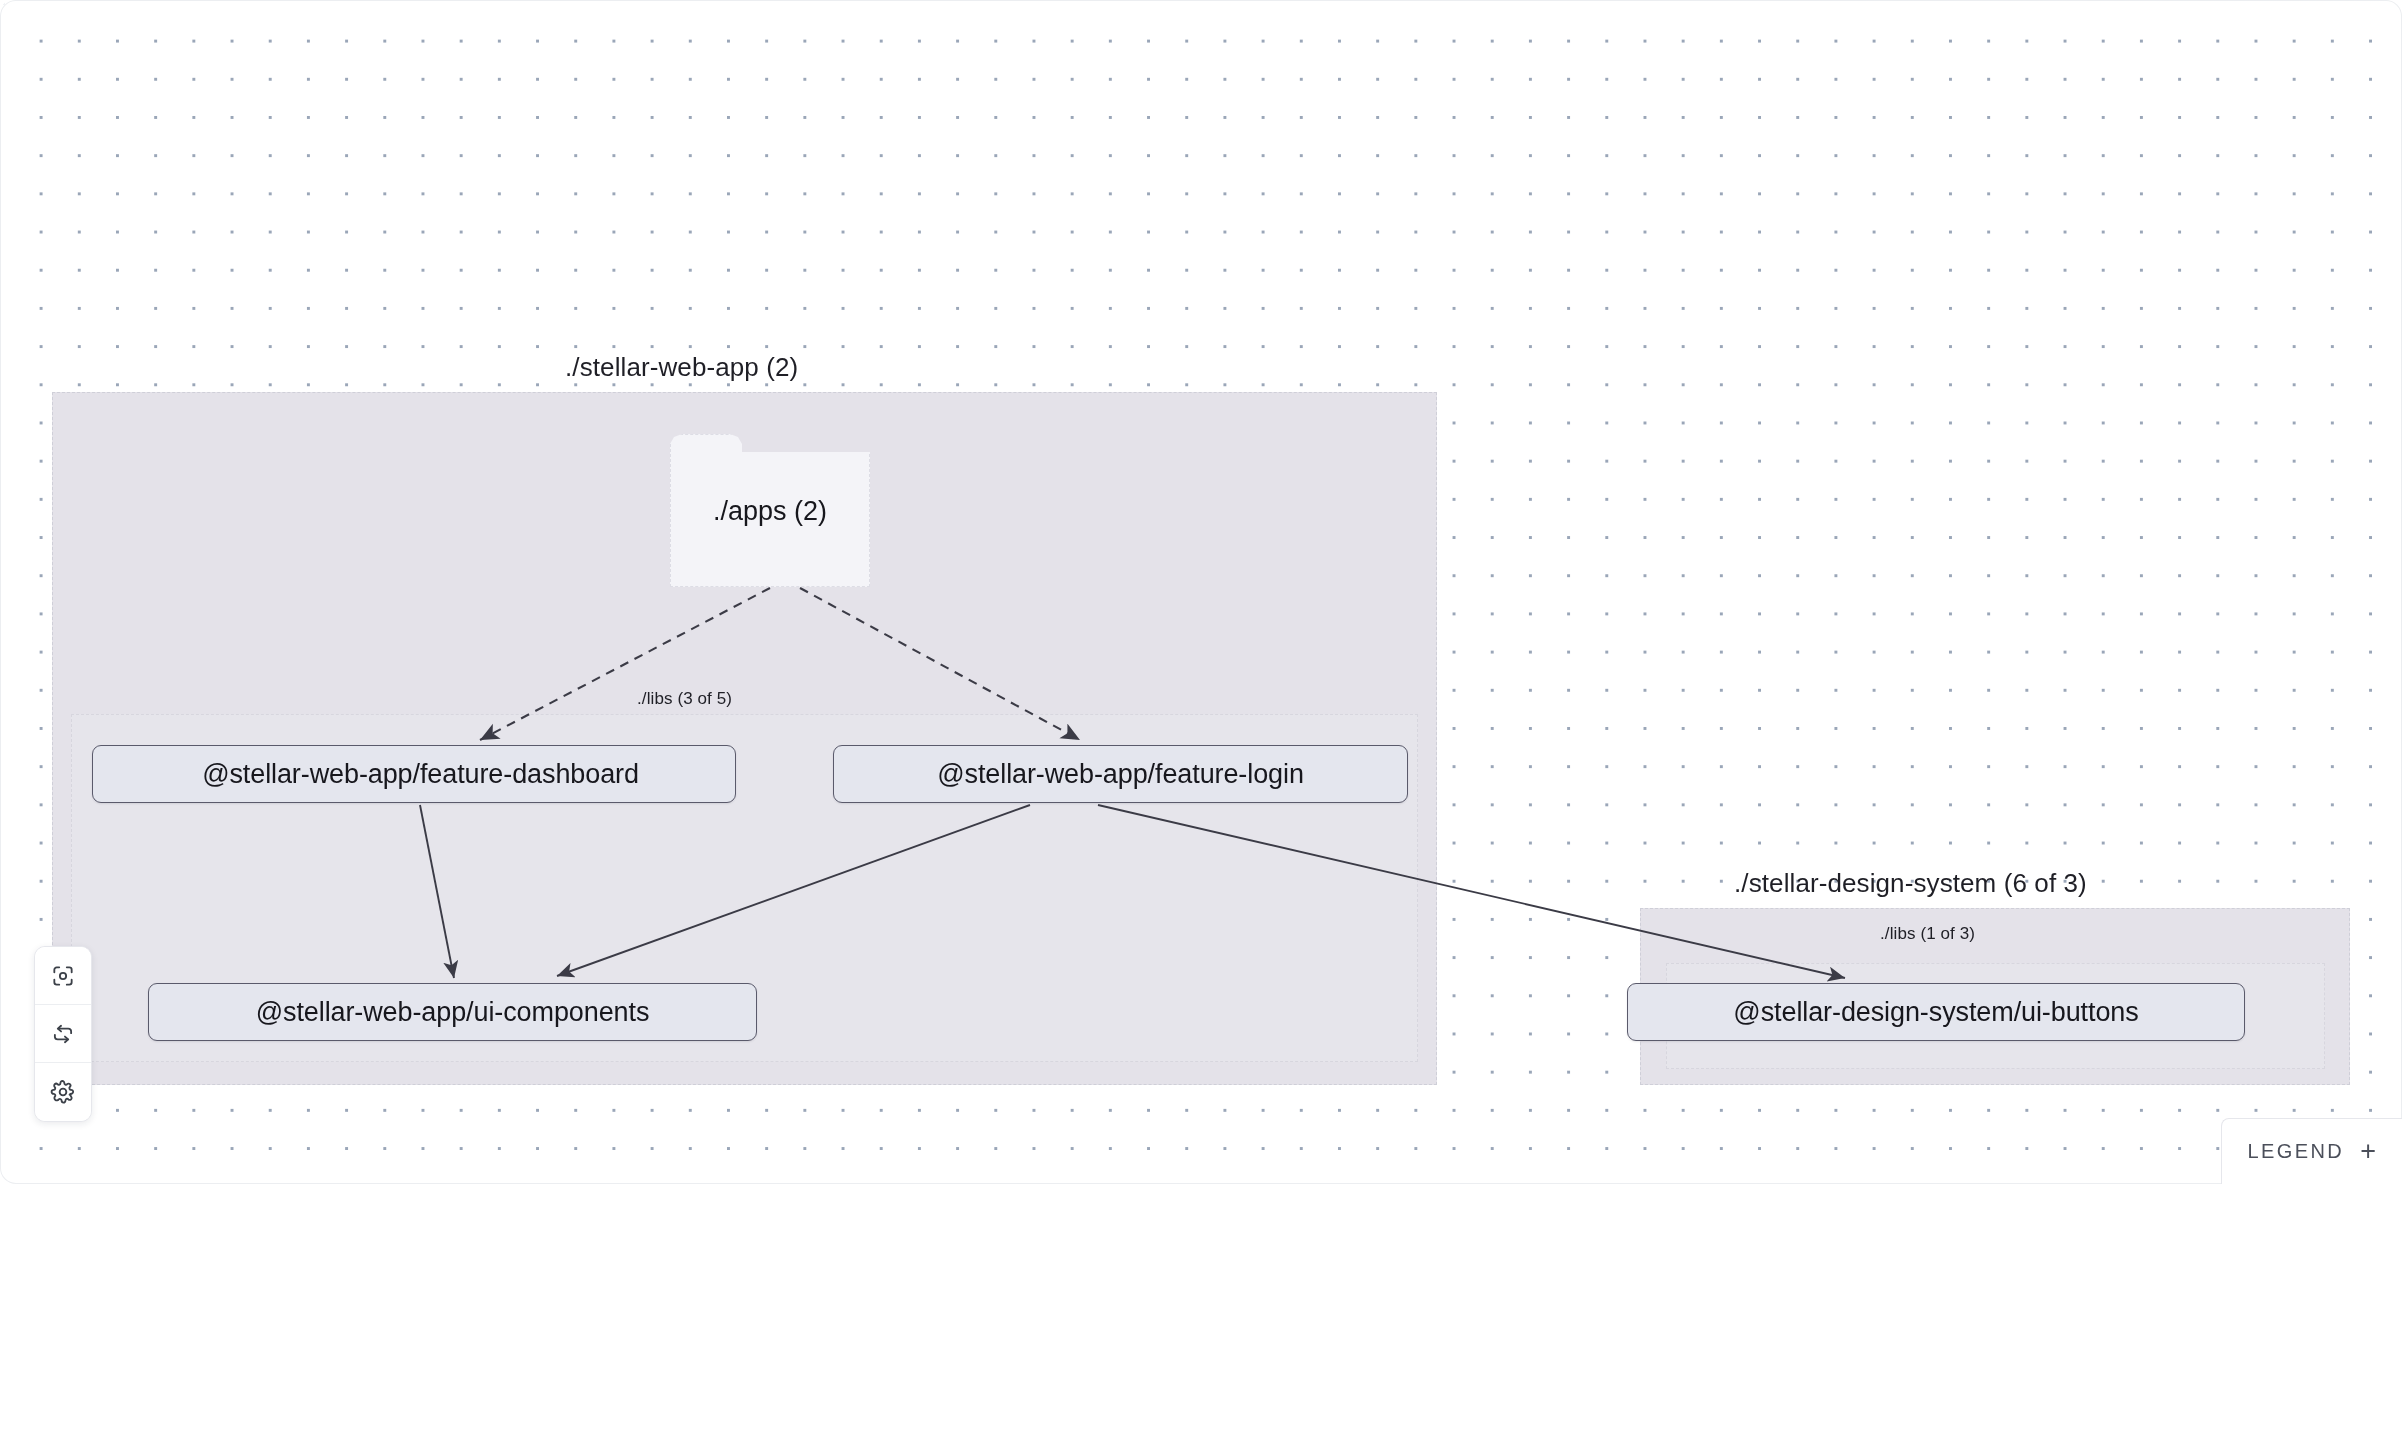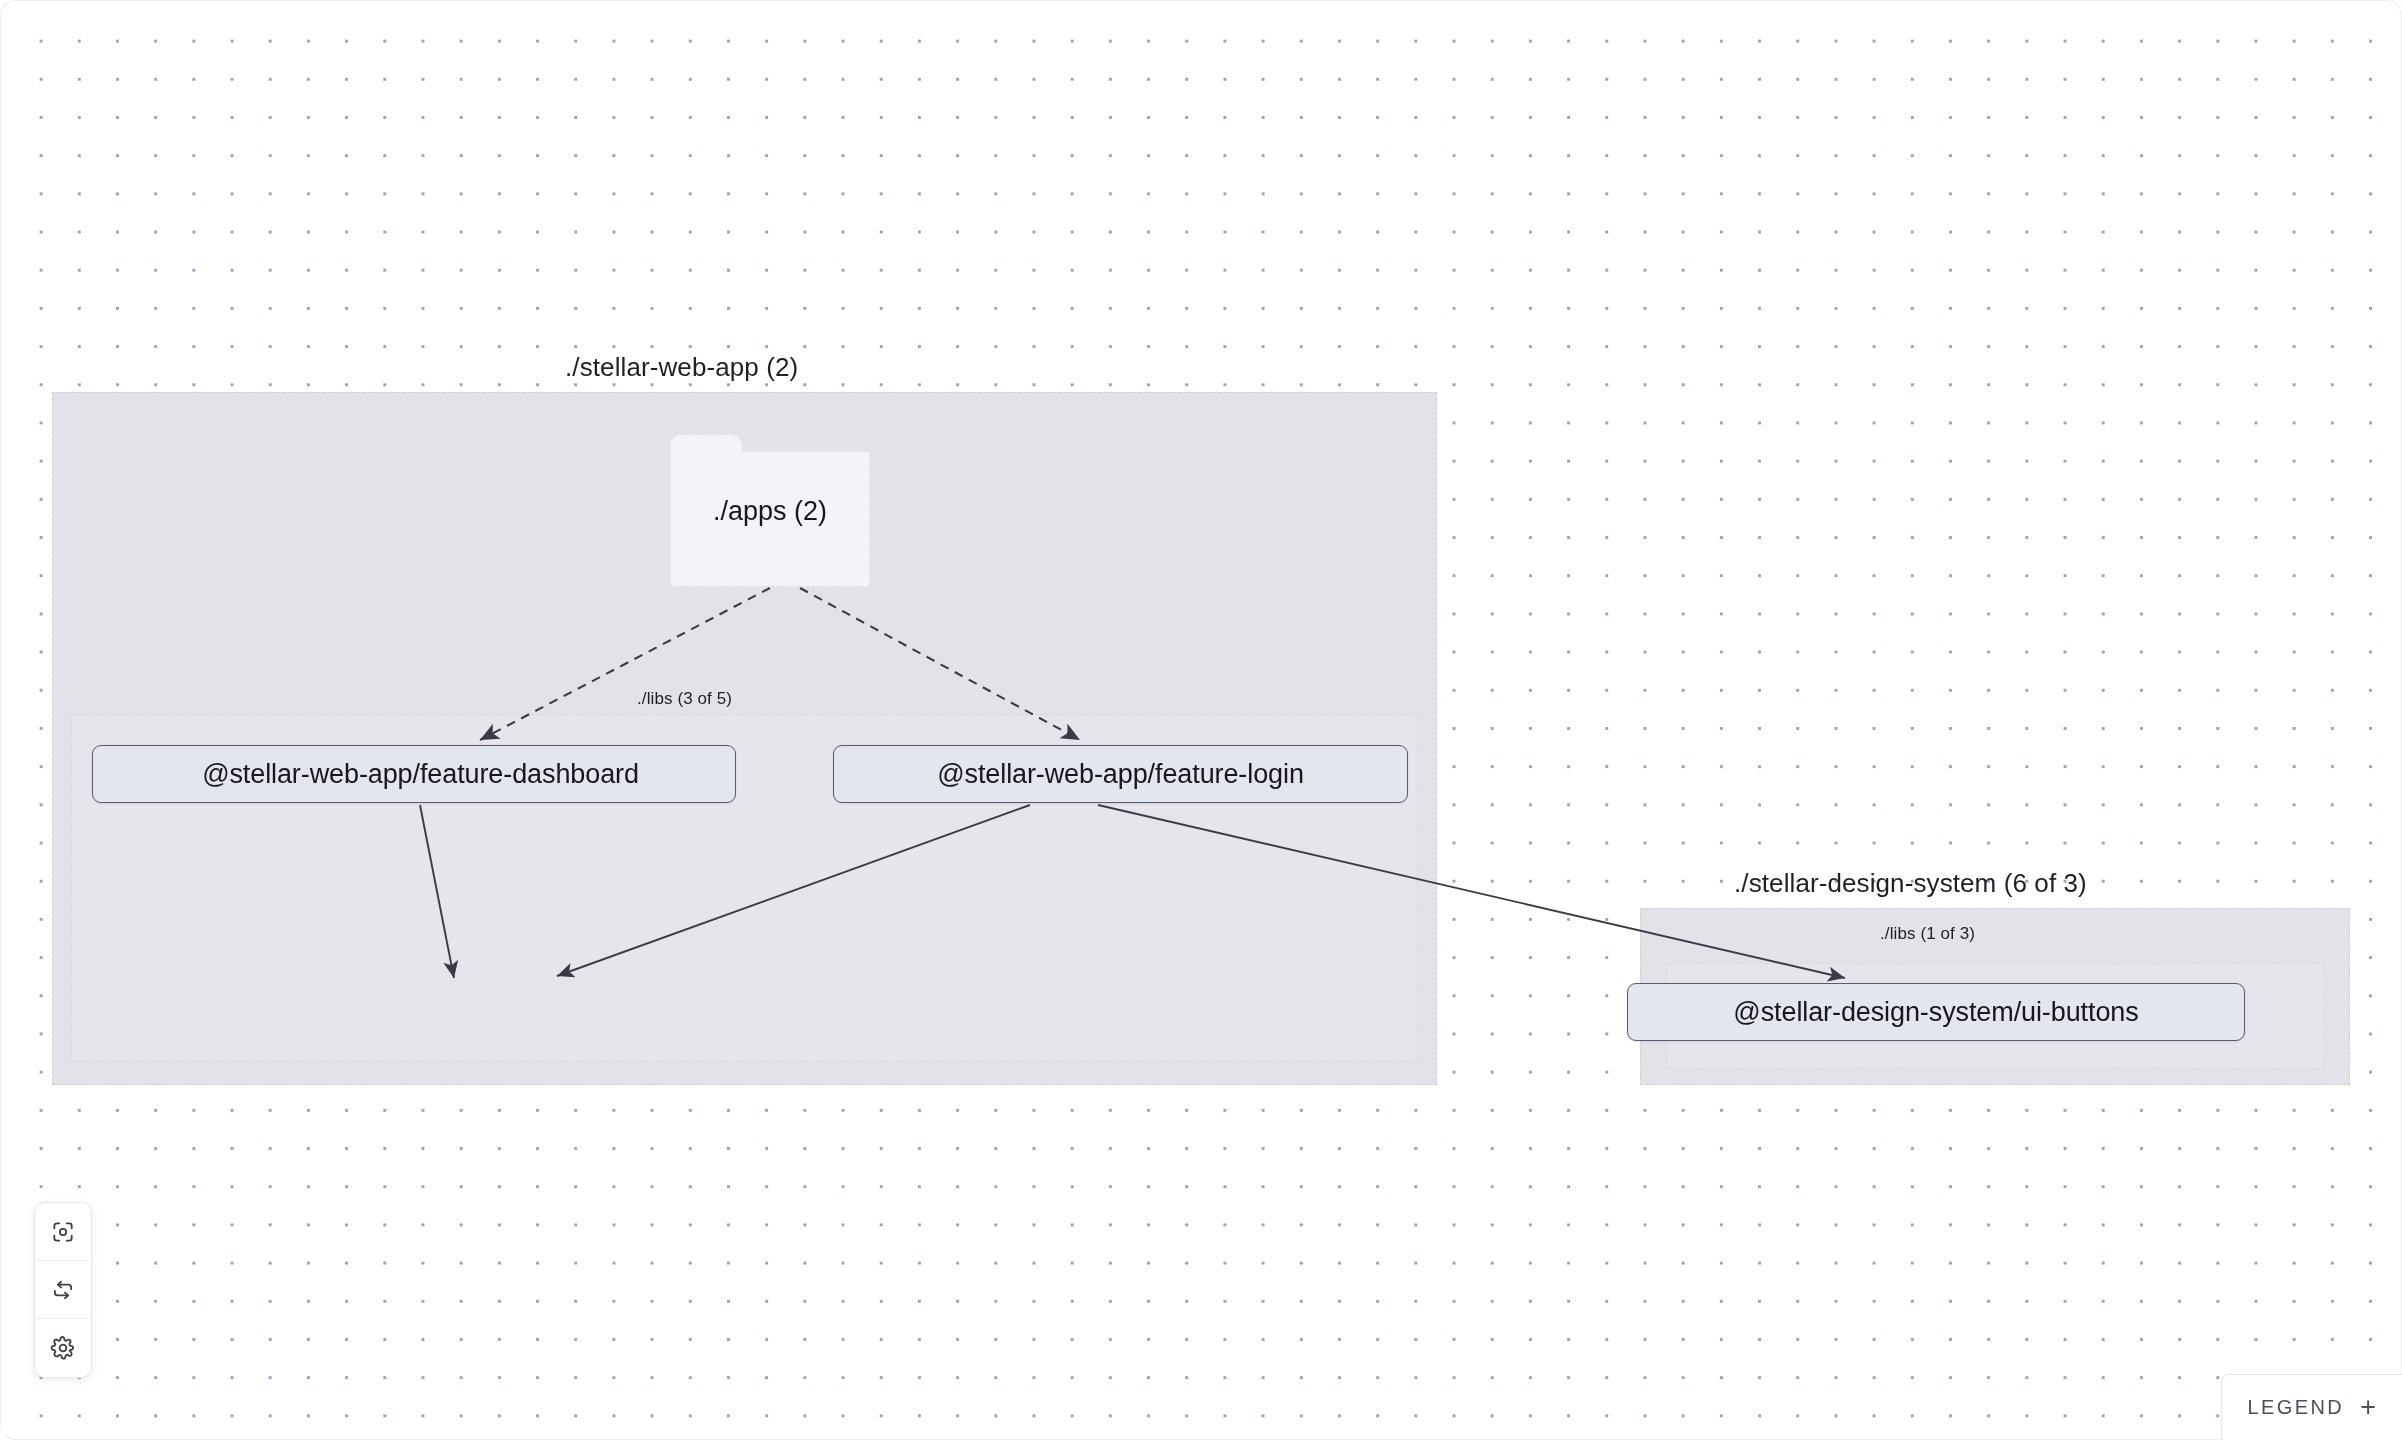--- a/index.html
+++ b/index.html
@@ -9,21 +9,21 @@
     height: 1440px;
     overflow: hidden;
     background: #ffffff;
     font-family: "Liberation Sans", sans-serif;
   }
 
   
   #graph-canvas {
     position: relative;
     width: 2402px;
-    height: 1440px;
+    height: 1184px;
     background-color: #ffffff;
     background-image: radial-gradient(circle, #9aa6b8 1.6px, rgba(0,0,0,0) 1.7px);
     background-size: 38.2px 38.2px;
     background-position: 22px 22px;
     border-top-left-radius: 14px;
     border-top-right-radius: 14px;
     overflow: hidden;
     text-decoration: underline;
   }
   
@@ -224,20 +224,21 @@
 
   <div class="folder-node" style="left:670px; top:434px; width:200px; height:153px;">
     <div class="folder-shape"></div>
     <div class="folder-label">./apps (2)</div>
   </div>
 
   <div class="node-box" style="left:92px; top:745px; width:644px; height:58px;padding-left:13px;">@stellar-web-app/feature-dashboard</div>
 
   <div class="node-box" style="left:822px; top:745px; width:575px; height:58px;margin-left:11px;">@stellar-web-app/feature-login</div>
 
+  <div class="node-box" style="left:148px; top:983px; width:609px; height:58px;">@stellar-web-app/ui-components</div>
 
   <div class="project-label" style="left:1734px; top:868px;">./stellar-design-system (6 of 3)</div>
 
   <div class="project-group" style="left:1640px; top:908px; width:710px; height:177px;"></div>
 
   <div class="dir-label" style="left:1880px; top:924px;">./libs (1 of 3)</div>
 
   <div class="dir-group" style="left:1666px; top:963px; width:659px; height:106px;"></div>
 
   <div class="node-box" style="left:1627px; top:983px; width:618px; height:58px;">@stellar-design-system/ui-buttons</div>

